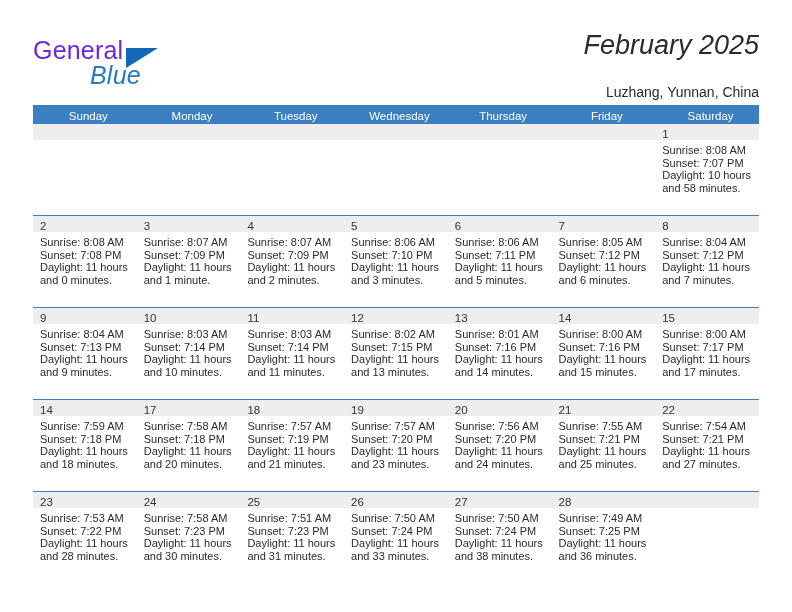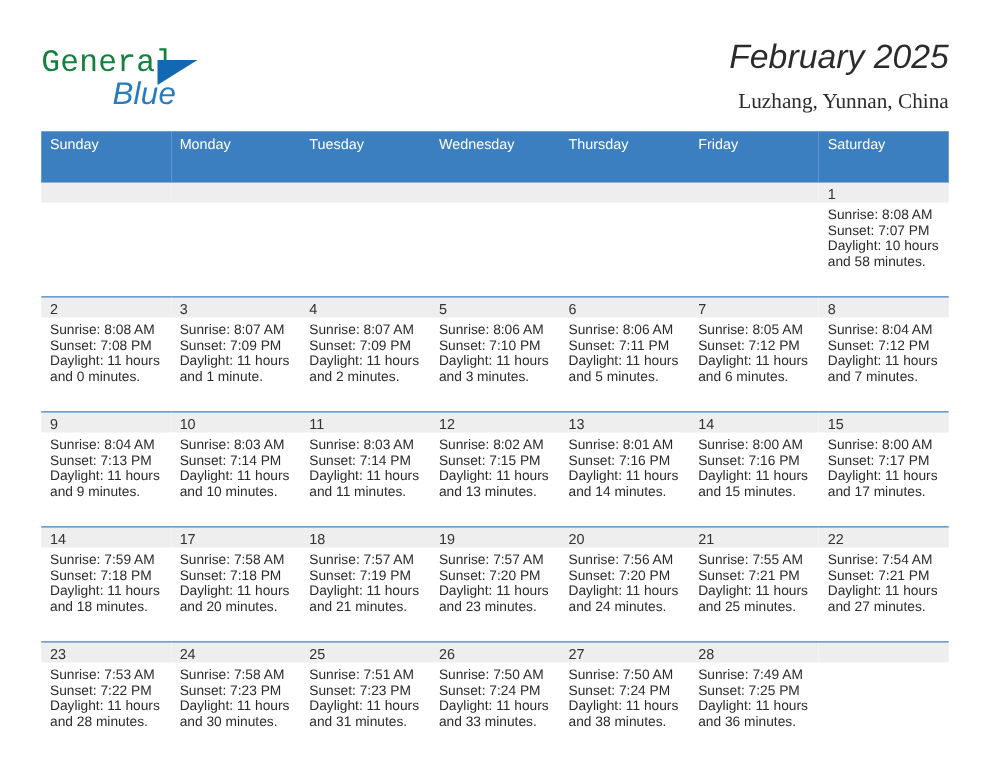--- a/index.html
+++ b/index.html
@@ -35,22 +35,22 @@
     top: 8px;
     width: 220px;
     height: 58px;
   }
   .logo-general {
     position: absolute;
     left: 0;
     top: 0;
     font-size: 25px;
     letter-spacing: 0.2px;
-    color: #15803d;
-    font-family: Liberation Mono, monospace;
+    color: #6d28d9;
+    font-family: Liberation Sans, sans-serif;
   }
   .logo-blue {
     position: absolute;
     left: 57px;
     top: 25px;
     font-size: 25px;
     letter-spacing: 0.2px;
     color: #2a7ac0;
     font-family: "Liberation Sans", sans-serif;
     font-style: italic;
@@ -71,44 +71,43 @@
     text-align: right;
   }
   .cal-title {
     font-size: 27px;
     color: #2b2b2b;
     line-height: 34px;
     white-space: nowrap;
     font-style: italic;
   }
   .cal-subtitle {
-    font-size: 17px;
+    font-size: 14px;
     color: #2b2b2b;
     line-height: 22px;
-    margin-top: 8px;
+    margin-top: 19px;
     white-space: nowrap;
-    font-family: Liberation Serif, serif;
   }
 
   
   .calendar {
     position: absolute;
     left: 33px;
     top: 105px;
     width: 726px;
     border-collapse: collapse;
     table-layout: fixed;
   }
   .calendar th {
     background: #3c7fc0;
     color: #ffffff;
     font-size: 11.5px;
     font-weight: normal;
-    text-align: left;
-    padding: 5px 0 23px 7px;
+    text-align: center;
+    padding: 5px 0 1px 7px;
     height: 18px;
     box-sizing: border-box;
   }
   .calendar td {
     vertical-align: top;
     padding: 0;
     width: 103.7px;
     height: 91px;
     border-top: 1.3px solid #3c7fc0;
     background: #ffffff;

